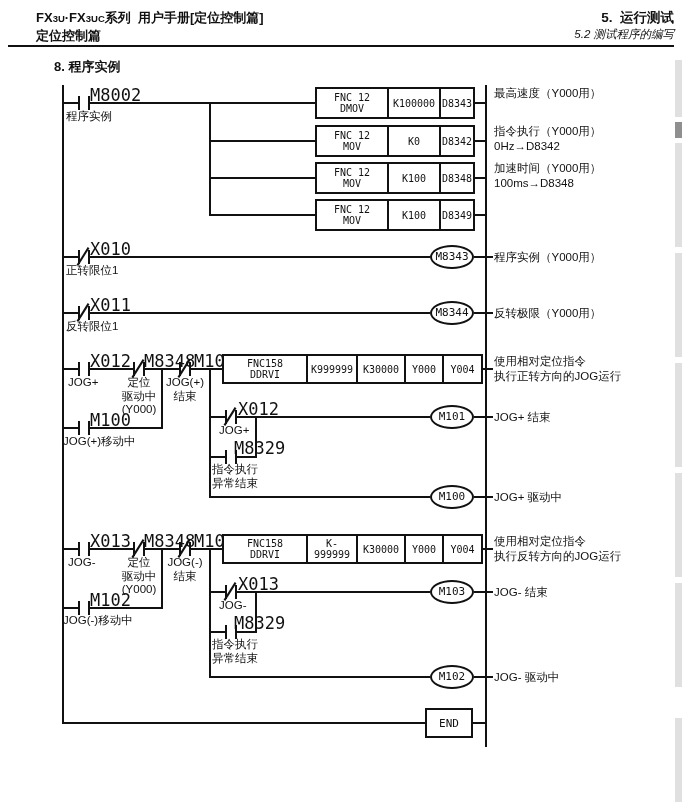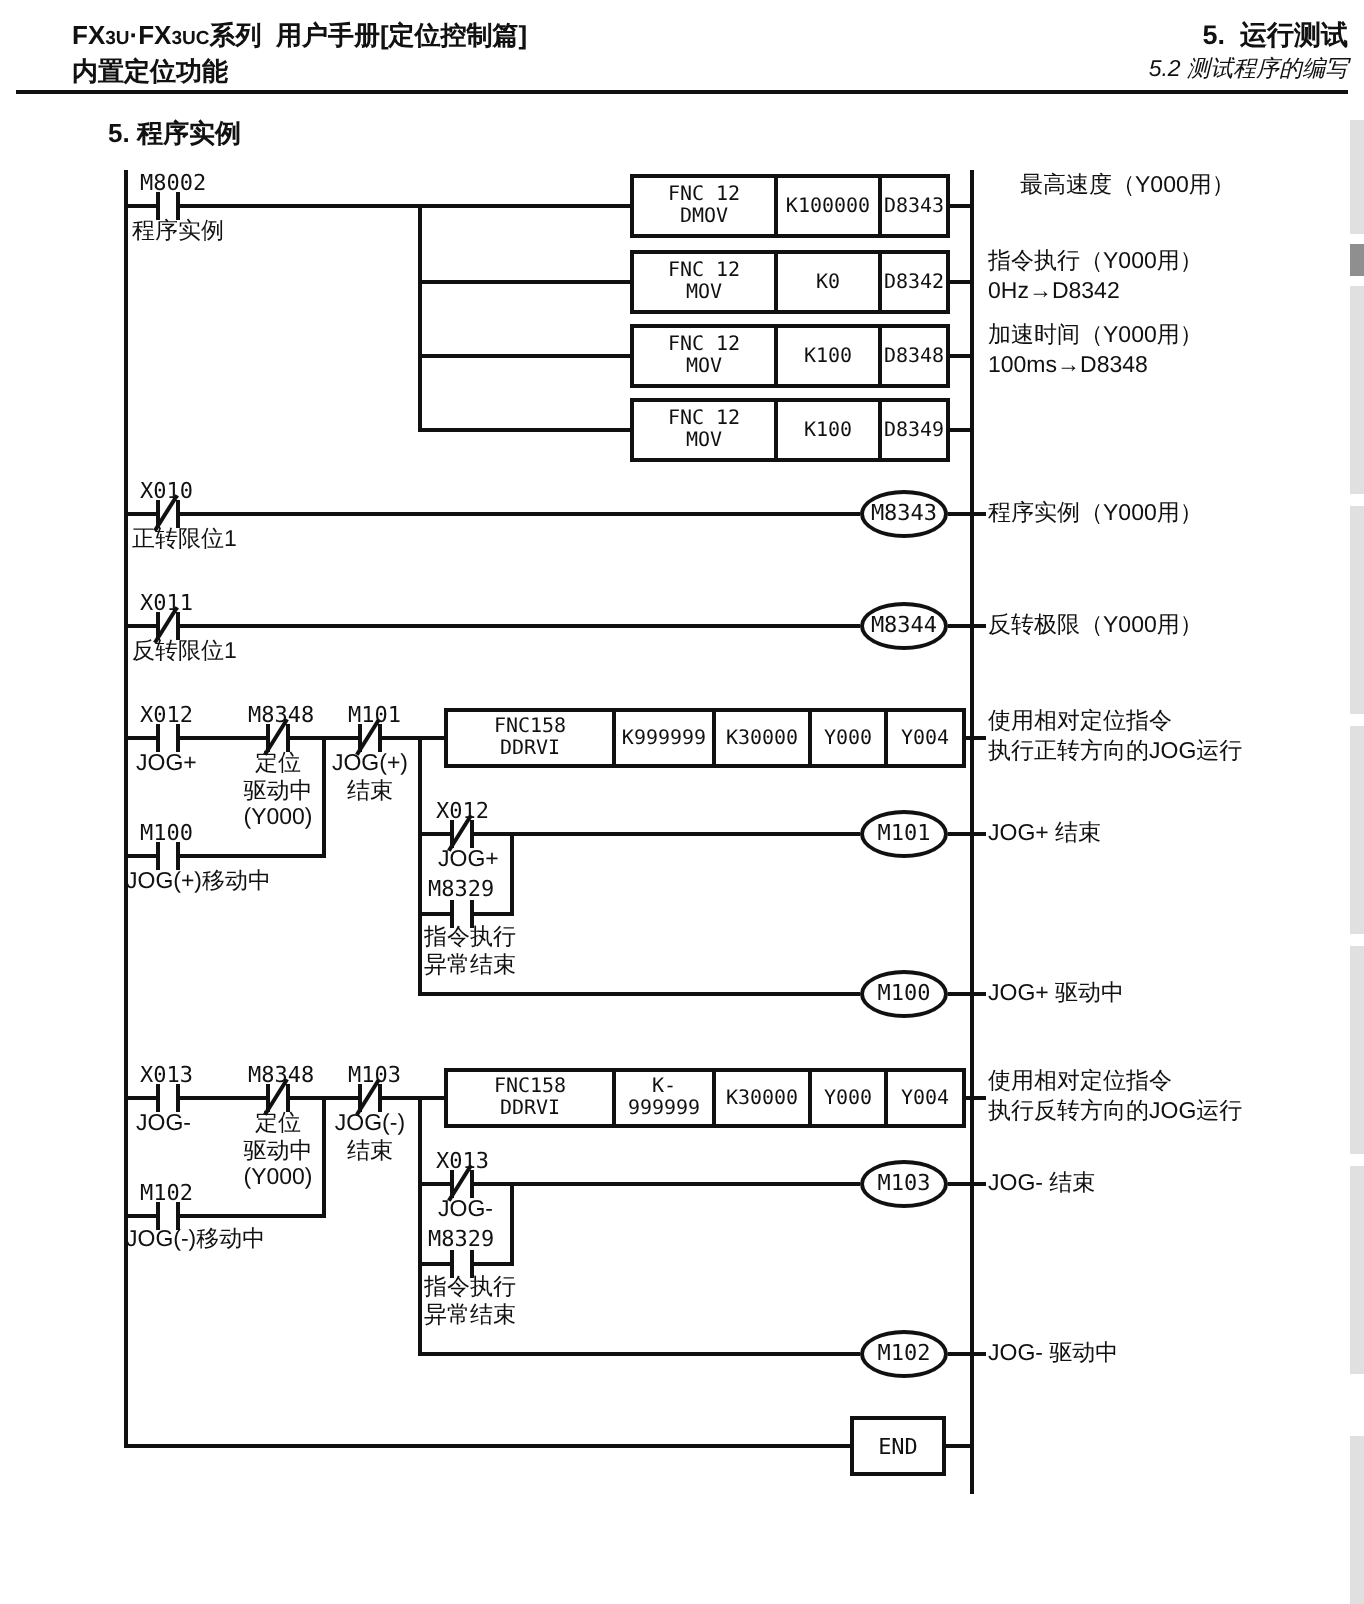--- a/index.html
+++ b/index.html
@@ -26,39 +26,39 @@
   .coil{position:absolute;width:40px;height:20px;border:2px solid #111;border-radius:50%;
         background:#fff;text-align:center;line-height:20px;
         font-family:"DejaVu Sans Mono",monospace;font-size:11px;}
   
   .ibox{position:absolute;display:flex;border:2px solid #111;background:#fff;box-sizing:border-box;}
   .cell{flex:none;display:flex;flex-direction:column;align-items:center;justify-content:center;
         font-family:"DejaVu Sans Mono",monospace;font-size:10px;line-height:11px;text-align:center;}
   .cell + .cell{border-left:2px solid #111;}
   
   .lbl{position:absolute;white-space:pre-line;}
-  .dev{font-family:"DejaVu Sans Mono",monospace;font-size:11px;}
+  .dev{font-family:"DejaVu Sans Mono",monospace;font-size:17px;margin-left:20px;}
   .zh{font-size:11.5px;line-height:13.5px;}
   .ctr{text-align:center;width:80px;}
   .cmt{line-height:15px;white-space:nowrap;}
   
   .strip{position:absolute;left:675px;width:7px;background:#e0e0e0;}
   .strip.dark{background:#8f8f8f;}
 </style>
 </head>
 <body>
 
 <div class="page">
 
   <div class="hline hdr-l1"><span>FX</span><span class="sub">3U</span><span>·FX</span><span class="sub">3UC</span><span>系列  用户手册[定位控制篇]</span></div>
-  <div class="hline hdr-l2">内置定位功能</div>
+  <div class="hline hdr-l2">定位控制篇</div>
   <div class="hline hdr-r1">5.  运行测试</div>
   <div class="hline hdr-r2">5.2 测试程序的编写</div>
   <div class="hrule"></div>
-  <div class="sect">5. 程序实例</div>
+  <div class="sect">8. 程序实例</div>
 
   <div class="vw" style="left:62px;top:85px;height:639px"></div>
   <div class="vw" style="left:485px;top:85px;height:662px"></div>
 
   <div class="hw" style="left:63px;top:102px;width:252px"></div>
   <div class="vw" style="left:209px;top:102px;height:114px"></div>
   <div class="hw" style="left:210px;top:140px;width:105px"></div>
   <div class="hw" style="left:210px;top:177px;width:105px"></div>
   <div class="hw" style="left:210px;top:214px;width:105px"></div>
   <div class="hw" style="left:473px;top:102px;width:13px"></div>
@@ -212,21 +212,21 @@
     <div class="cell" style="width:48px">K-999999</div>
     <div class="cell" style="width:46px">K30000</div>
     <div class="cell" style="width:36px">Y000</div>
     <div class="cell" style="width:37px">Y004</div>
   </div>
 
   <div class="ibox" style="left:425px;top:708px;height:30px">
     <div class="cell" style="width:44px;font-size:11px">END</div>
   </div>
 
-  <div class="lbl zh cmt" style="left:510px;top:86px">
+  <div class="lbl zh cmt" style="left:494px;top:86px">
     <div>最高速度（Y000用）</div>
   </div>
   <div class="lbl zh cmt" style="left:494px;top:124px">
     <div>指令执行（Y000用）</div>
       <div>0Hz→D8342</div>
   </div>
   <div class="lbl zh cmt" style="left:494px;top:161px">
     <div>加速时间（Y000用）</div>
       <div>100ms→D8348</div>
   </div>

